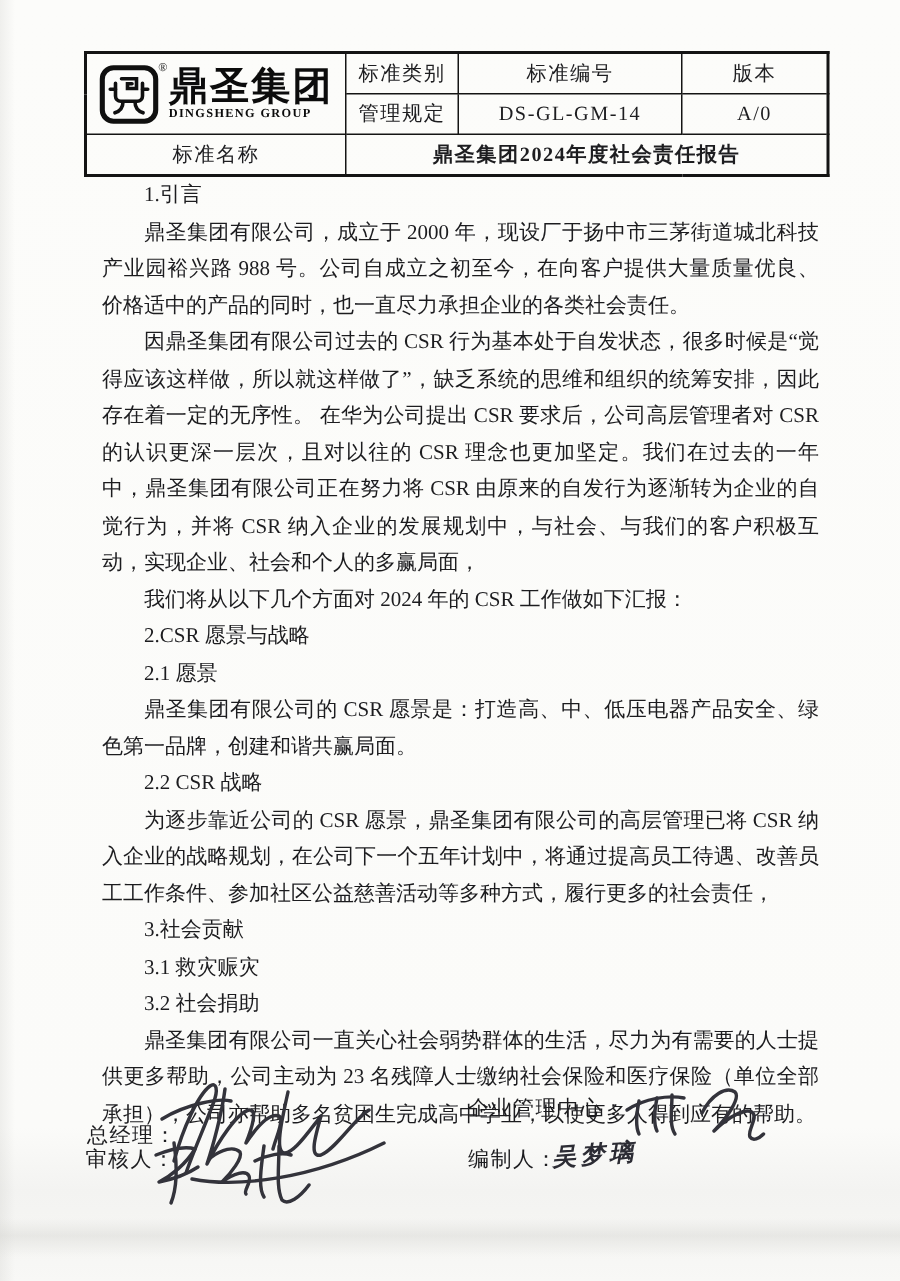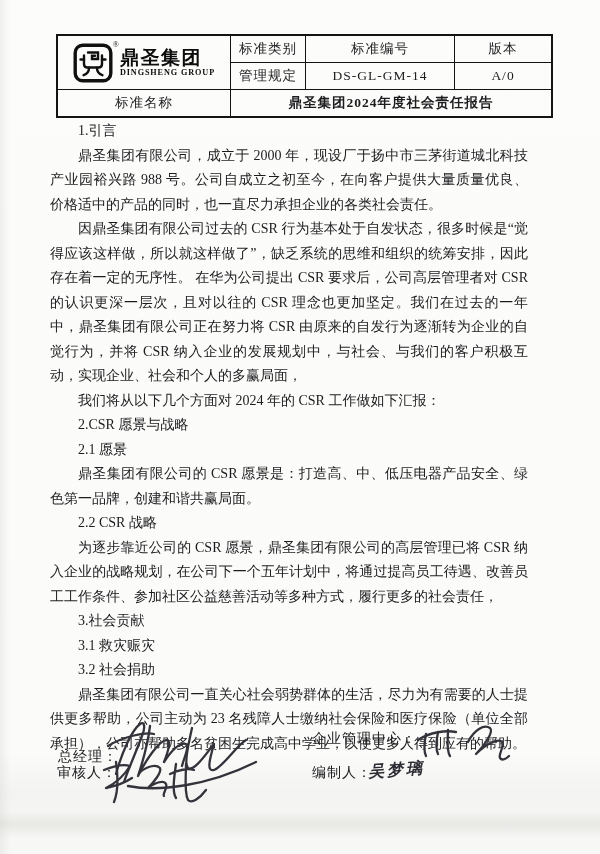--- a/index.html
+++ b/index.html
@@ -25,26 +25,26 @@
   td.col-version{width:96px;}
   td.name-value{font-weight:bold;font-size:14px;letter-spacing:.5px;height:25px;}
   td.name-label{height:25px;margin-left:30px;}
 
   .logo-wrap{display:flex;align-items:center;justify-content:center;gap:7px;padding:4px 2px;}
   .badge{position:relative;width:40px;height:40px;flex:0 0 auto;display:block;}
   .badge svg{display:block;}
   .reg{position:absolute;top:-3px;right:-6px;font-size:8px;color:#111;letter-spacing:0;}
   .logo-text{display:flex;flex-direction:column;align-items:flex-start;line-height:1;}
   .logo-cn{font-family:"Liberation Sans","DejaVu Sans",sans-serif;font-weight:900;
-    font-size:19px;letter-spacing:1.5px;color:#0c0c0c;}
+    font-size:26px;letter-spacing:1.5px;color:#0c0c0c;}
   .logo-en{font-family:Liberation Serif, serif;font-weight:700;
     font-size:8.2px;letter-spacing:.9px;margin-top:2px;color:#0c0c0c;}
 
   
-  .content{position:absolute;left:50px;top:119px;width:478px;
+  .content{position:absolute;left:68px;top:119px;width:478px;
     font-size:14px;line-height:24.5px;text-align:justify;color:#1c1c1f;}
   .content p{margin:0;text-indent:2em;}
 
   
   .sig-label{position:absolute;font-size:14px;letter-spacing:1px;color:#1c1c1f;}
   .sig-svg{position:absolute;}
   .sig-svg path{fill:none;stroke:#33333b;stroke-width:2.3;stroke-linecap:round;stroke-linejoin:round;}
   .handwritten{position:absolute;font-size:16px;font-weight:bold;color:#2c2c34;
     transform:rotate(-4deg);letter-spacing:3px;font-style:italic;}
 

